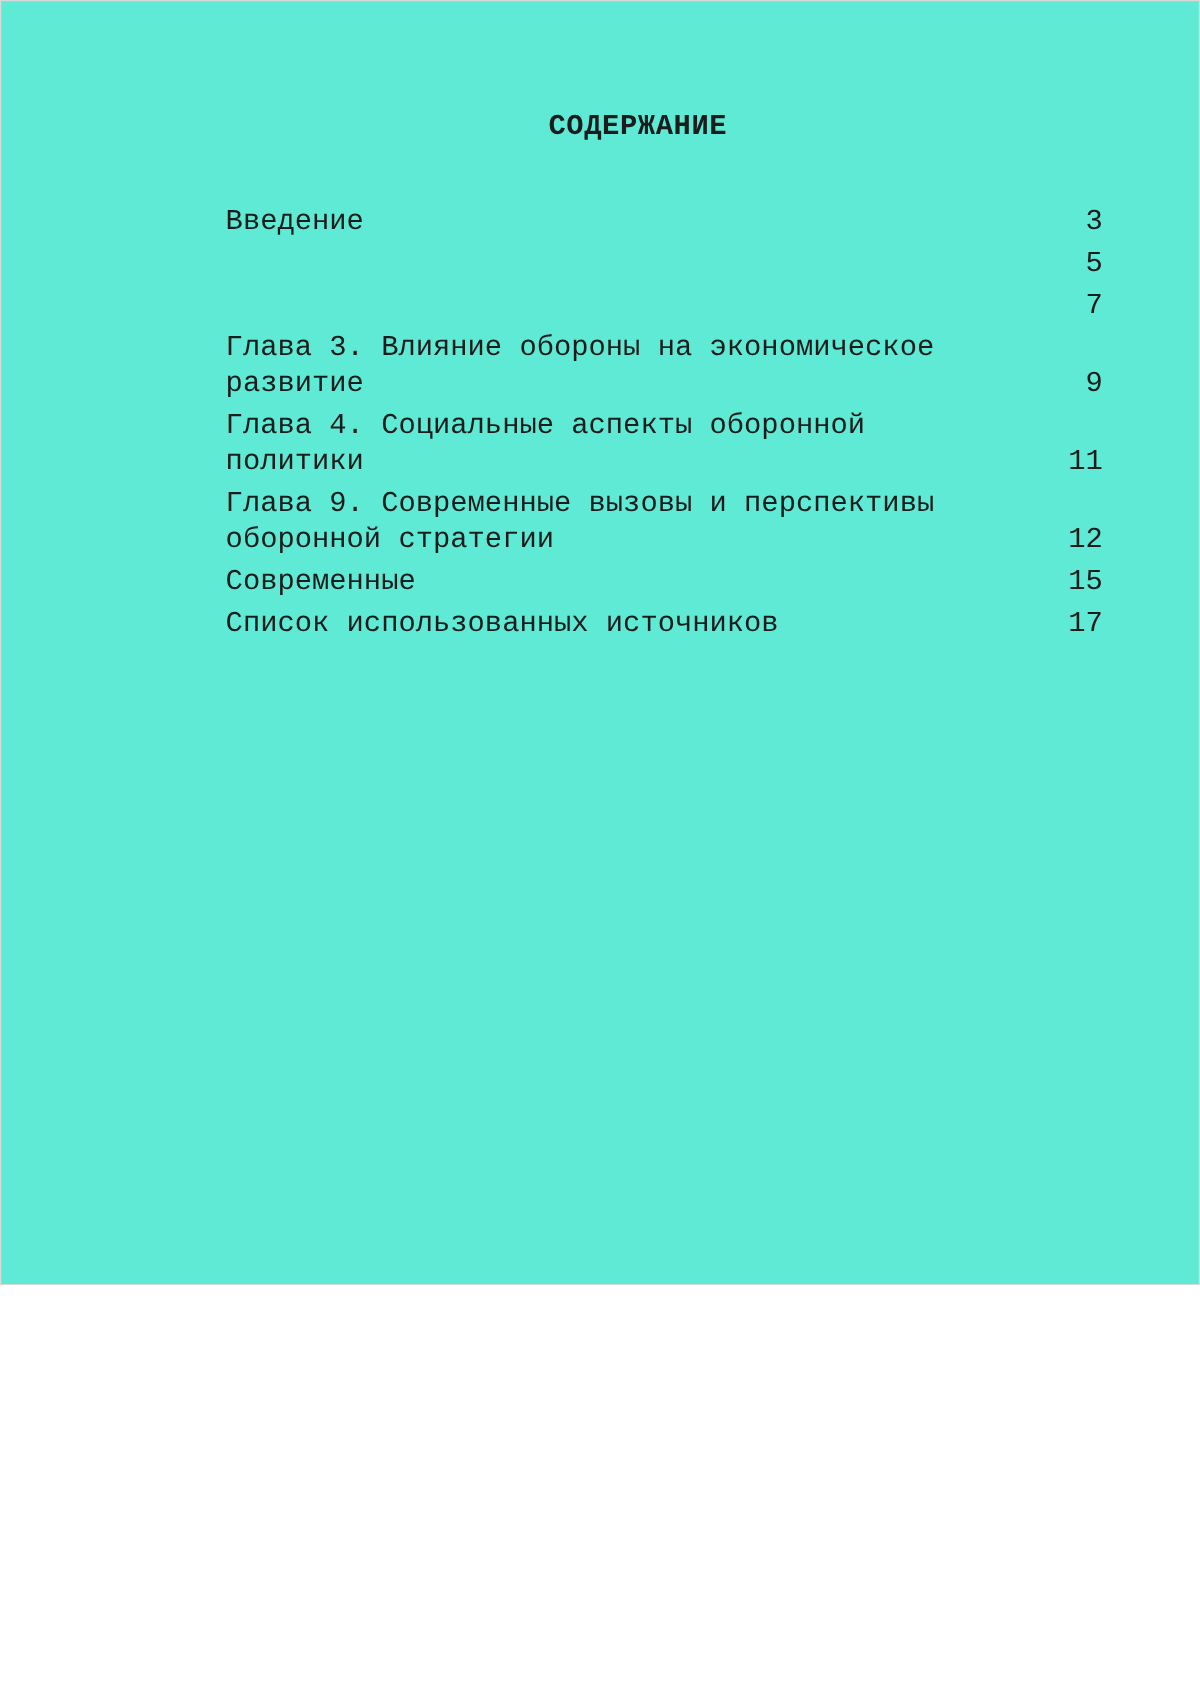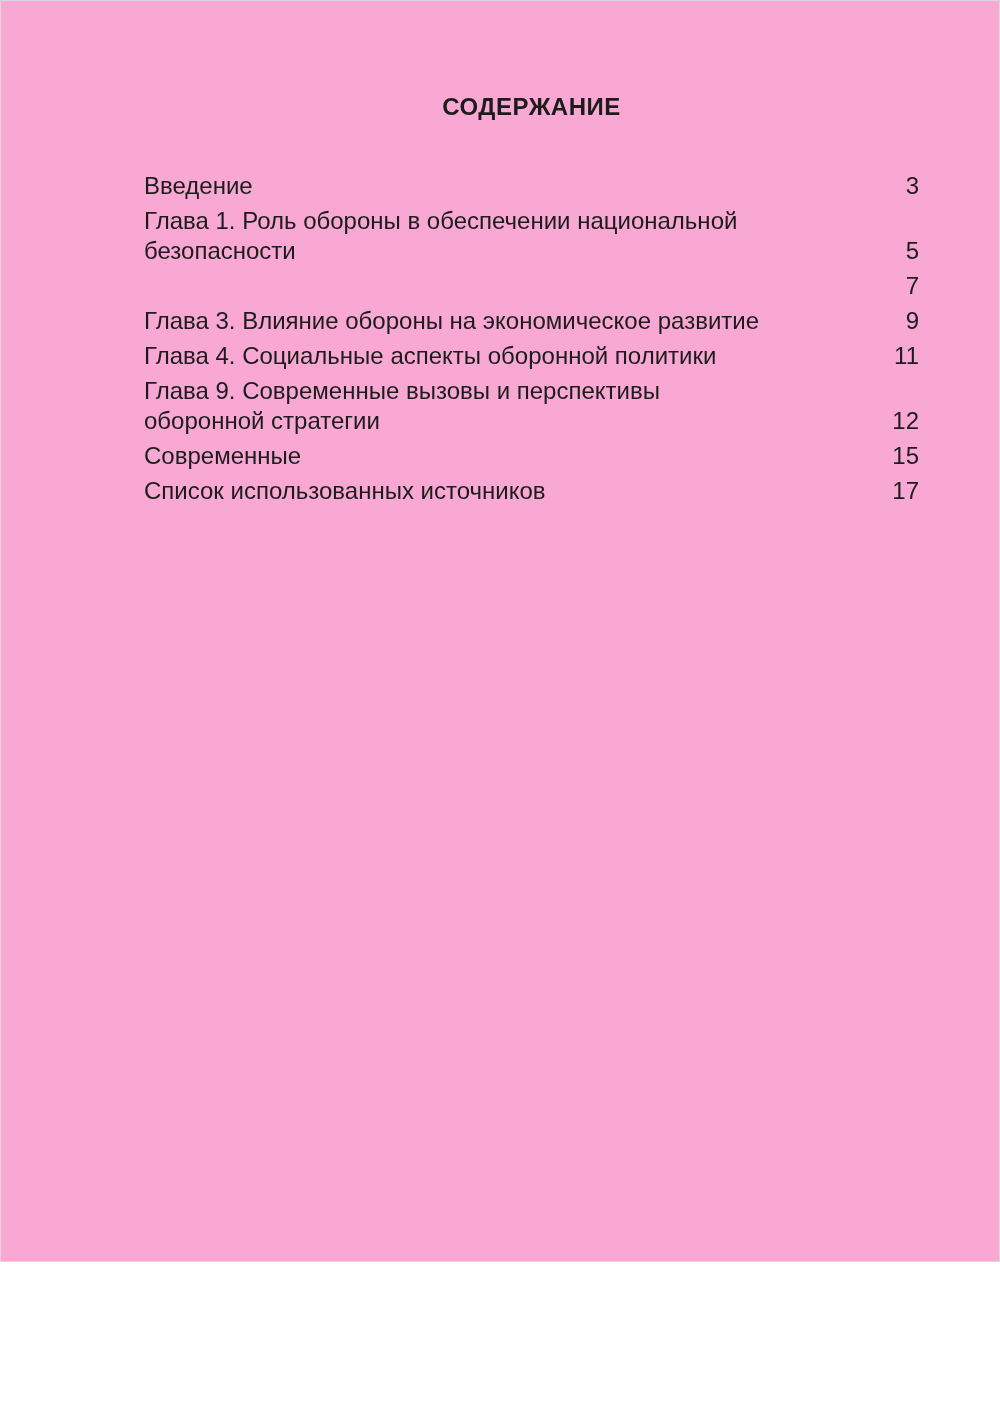--- a/index.html
+++ b/index.html
@@ -3,25 +3,25 @@
 <meta charset="utf-8">
 <style>
   html, body {
     margin: 0;
     padding: 0;
     background: #ffffff;
   }
   .page {
     position: relative;
     width: 1000px;
-    height: 1262px;
+    height: 1071px;
     box-sizing: border-box;
-    background: #f9a8d4;
+    background: #5eead4;
     border: 1px solid #d9d9d9;
-    font-family: Liberation Sans, sans-serif;
+    font-family: Liberation Mono, monospace;
     color: #1c1c1c;
     overflow: hidden;
   }
   .content {
     margin-left: 143px;
     margin-right: 80px; 
     padding-top: 92px;
   }
   .doc-title {
     text-align: center;
@@ -35,20 +35,21 @@
     font-size: 24px;
   }
   .toc-row {
     display: flex;
     align-items: flex-end;
     line-height: 30px;
     margin-bottom: 5px;
   }
   .toc-label {
     max-width: 630px;
+    margin-left: 44px;
   }
   .toc-page {
     margin-left: auto;
     text-align: right;
     white-space: nowrap;
   }
   .page-footer {
     position: absolute;
     top: 1328px;
     left: 143px;
@@ -66,21 +67,20 @@
   <div class="content">
     <h1 class="doc-title">СОДЕРЖАНИЕ</h1>
 
     <div class="toc" id="toc-list">
   <div class="toc-row">
     <span class="toc-label">Введение</span>
     <span class="toc-page">3</span>
   </div>
 
   <div class="toc-row">
-    <span class="toc-label">Глава 1. Роль обороны в обеспечении национальной безопасности</span>
     <span class="toc-page">5</span>
   </div>
 
   <div class="toc-row">
     <span class="toc-page">7</span>
   </div>
 
   <div class="toc-row">
     <span class="toc-label">Глава 3. Влияние обороны на экономическое развитие</span>
     <span class="toc-page">9</span>

